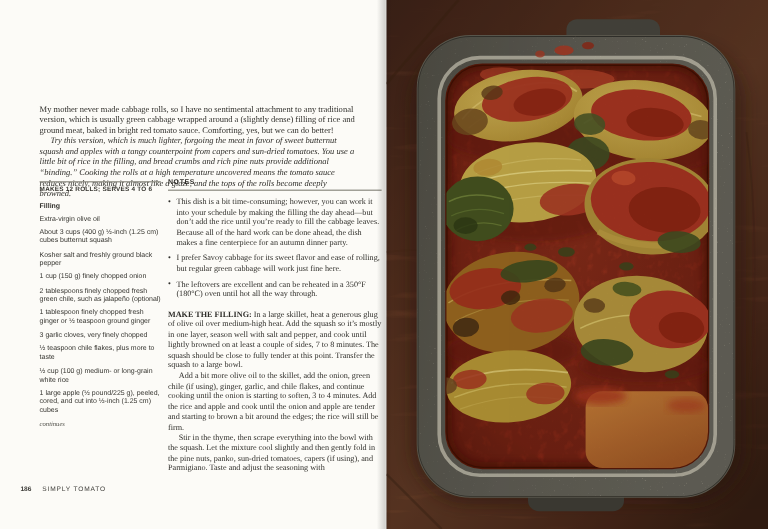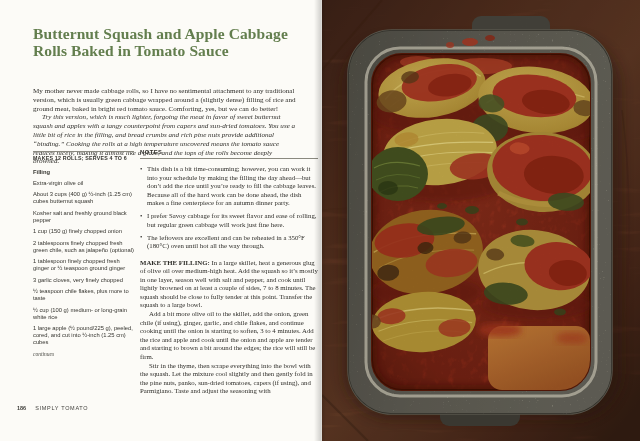--- a/index.html
+++ b/index.html
@@ -50,21 +50,20 @@
   .gutter { position:absolute; left:314px; top:0; width:12px; height:441px;
             background:linear-gradient(90deg, rgba(0,0,0,0), rgba(0,0,0,.16) 55%, rgba(0,0,0,0));
             pointer-events:none; }
 </style>
 </head>
 <body>
 
 <div class="spread">
 
   <div class="left-page">
-    <h1 class="title">Butternut Squash and Apple Cabbage Rolls Baked in Tomato Sauce</h1>
 
     <div class="intro">
       <p>My mother never made cabbage rolls, so I have no sentimental attachment to any traditional version, which is usually green cabbage wrapped around a (slightly dense) filling of rice and ground meat, baked in bright red tomato sauce. Comforting, yes, but we can do better!</p>
       <p>Try this version, which is much lighter, forgoing the meat in favor of sweet butternut squash and apples with a tangy counterpoint from capers and sun-dried tomatoes. You use a little bit of rice in the filling, and bread crumbs and rich pine nuts provide additional “binding.” Cooking the rolls at a high temperature uncovered means the tomato sauce reduces nicely, making it almost like a glaze, and the tops of the rolls become deeply browned.</p>
     </div>
 
     <div class="ingcol">
       <div class="yield">MAKES 12 ROLLS; SERVES 4 TO 6</div>
       <div class="subhead">Filling</div>
       <ul class="ing">

